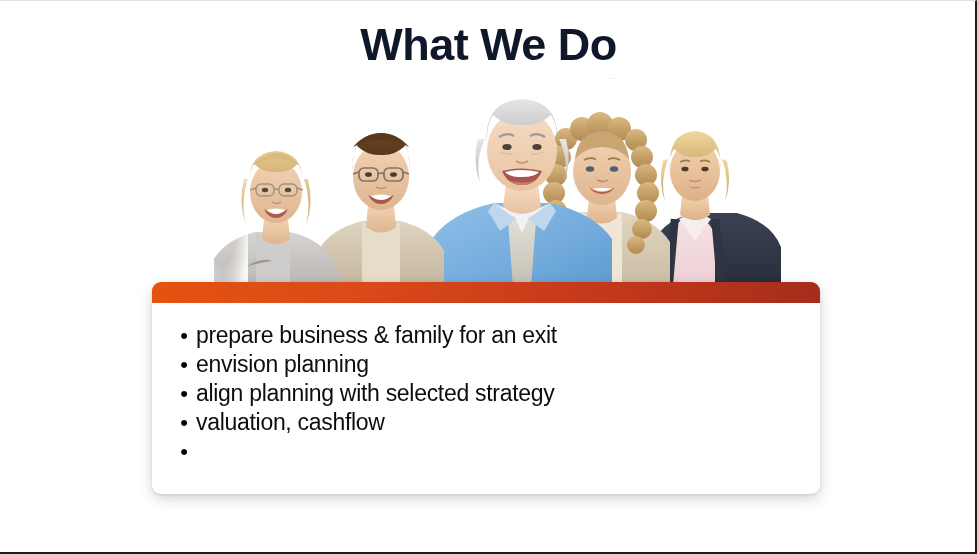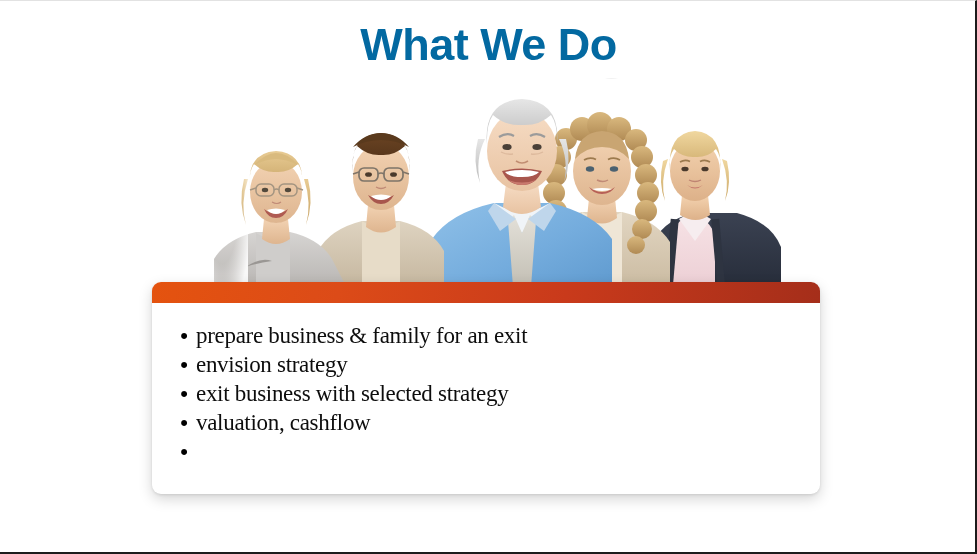--- a/index.html
+++ b/index.html
@@ -23,21 +23,21 @@
   
   #title {
     position: absolute;
     left: 0;
     top: 18px;
     width: 977px;
     text-align: center;
     font-size: 45px;
     font-weight: bold;
     letter-spacing: -0.5px;
-    color: #0369a1;
+    color: #0f172a;
     line-height: 52px;
     white-space: nowrap;
   }
 
   
   #smudge {
     position: absolute;
     left: 588px;
     top: 78px;
     width: 34px;
@@ -95,21 +95,21 @@
     width: 40px;
     flex: 0 0 40px;
     text-align: right;
     padding-right: 4px;
     box-sizing: border-box;
     font-size: 22px;
     line-height: 29px;
     color: #000000;
   }
   .bullet-text {
-    font-family: Liberation Serif, serif;
+    font-family: Liberation Sans, sans-serif;
     font-size: 23px;
     line-height: 29px;
     color: #0d0d0d;
     letter-spacing: -0.3px;
     padding-left: 4px;
     white-space: nowrap;
   }
 </style>
 </head>
 <body>
@@ -326,26 +326,26 @@
     <div id="card-bar"></div>
     <div id="bullets">
 
       <div class="bullet-row">
         <span class="bullet-dot">•</span>
         <span class="bullet-text">prepare business &amp; family for an exit</span>
       </div>
 
       <div class="bullet-row">
         <span class="bullet-dot">•</span>
-        <span class="bullet-text">envision strategy</span>
-      </div>
-
-      <div class="bullet-row">
-        <span class="bullet-dot">•</span>
-        <span class="bullet-text">exit business with selected strategy</span>
+        <span class="bullet-text">envision planning</span>
+      </div>
+
+      <div class="bullet-row">
+        <span class="bullet-dot">•</span>
+        <span class="bullet-text">align planning with selected strategy</span>
       </div>
 
       <div class="bullet-row">
         <span class="bullet-dot">•</span>
         <span class="bullet-text">valuation, cashflow</span>
       </div>
 
       <div class="bullet-row">
         <span class="bullet-dot">•</span>
       </div>

